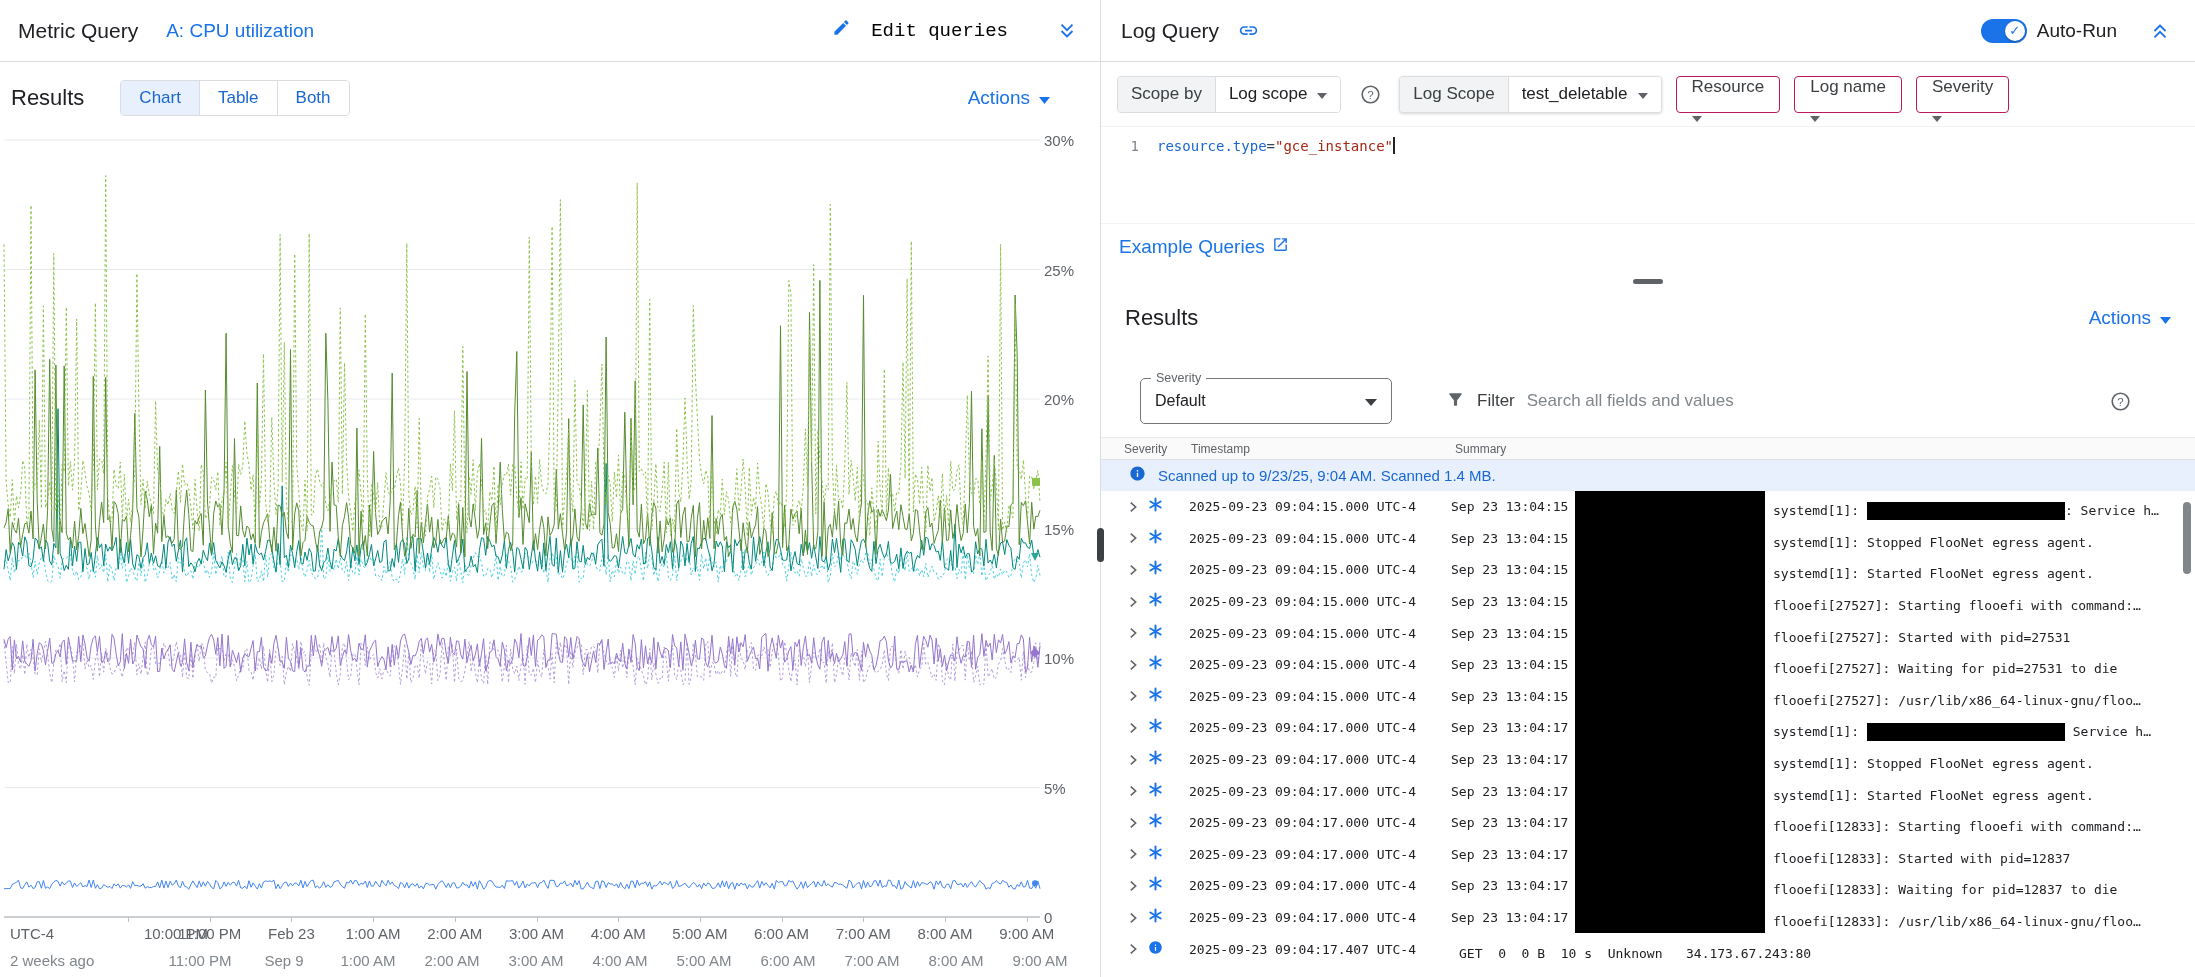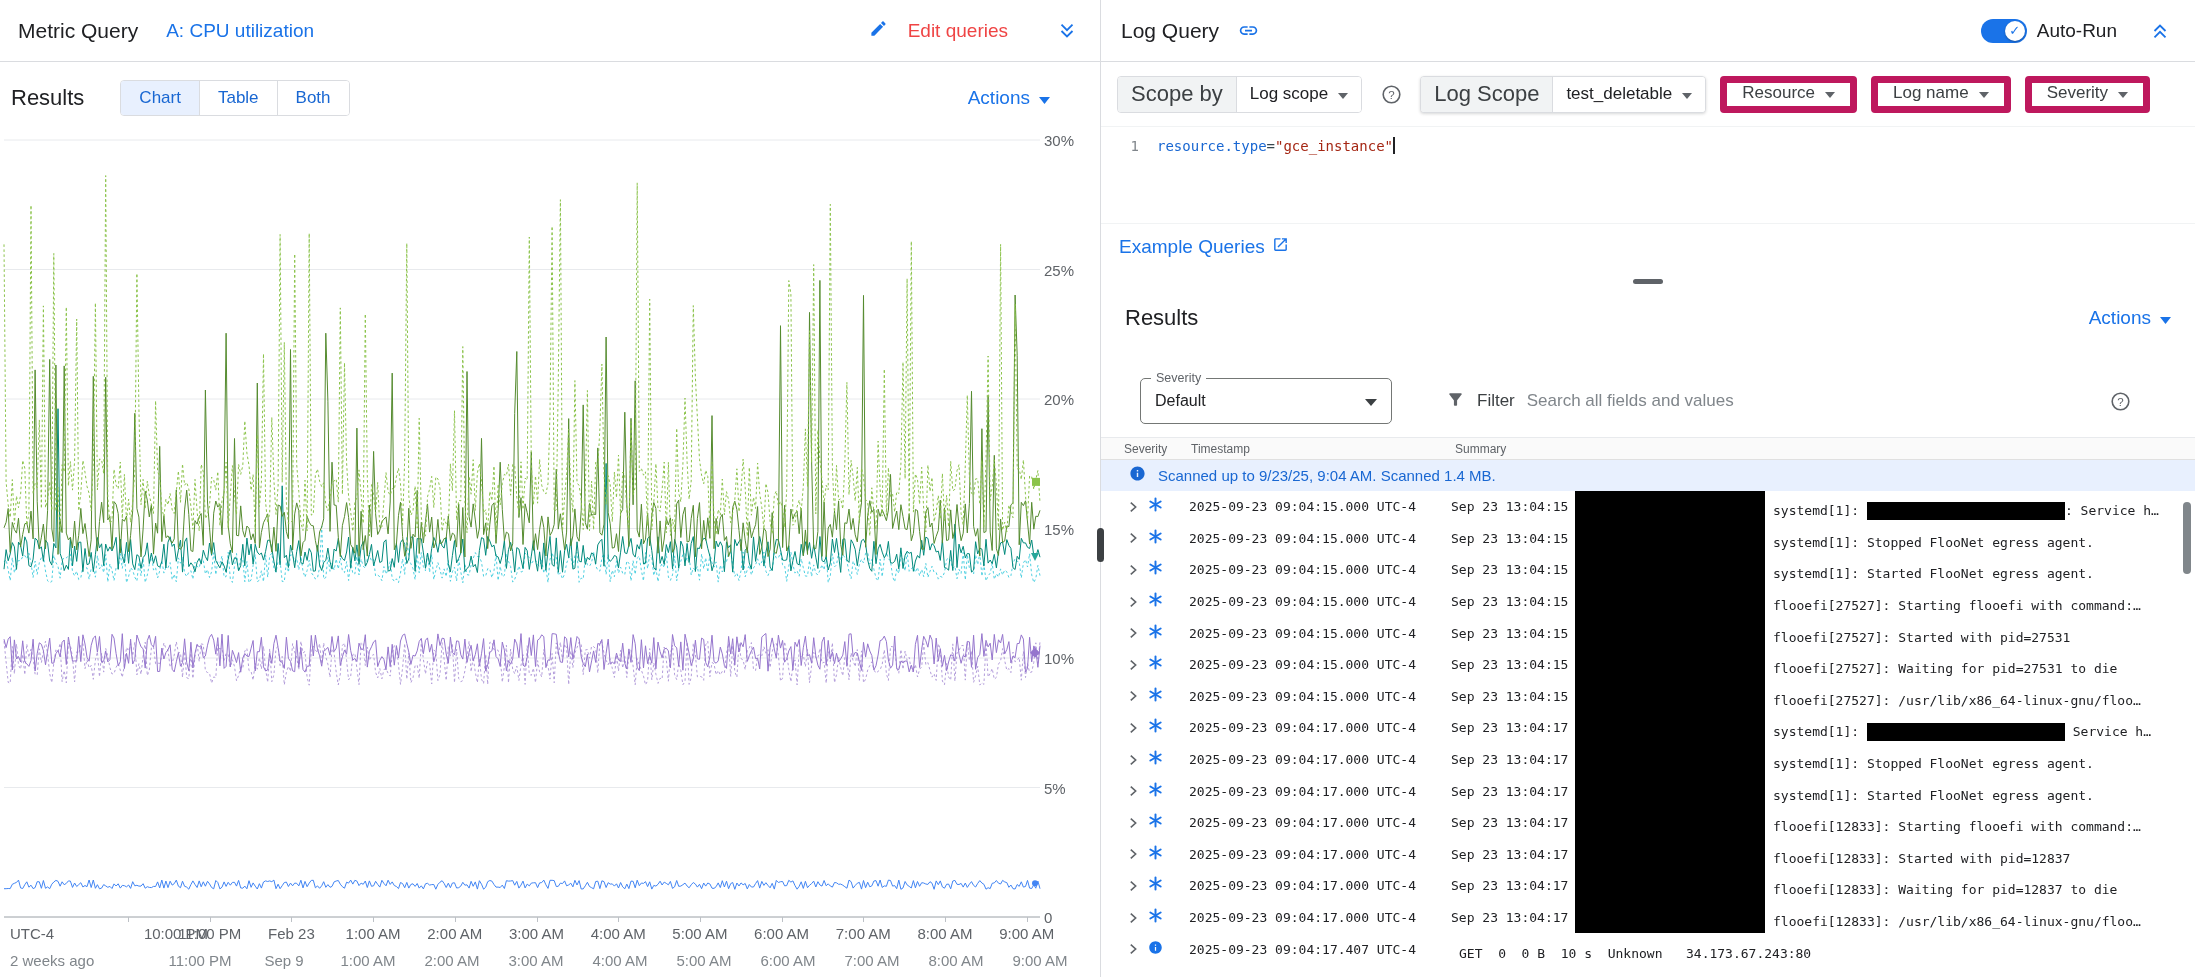--- a/index.html
+++ b/index.html
@@ -6,21 +6,21 @@
   html,body { width:2195px; height:977px; overflow:hidden; background:#fff;
     font-family:"Liberation Sans","DejaVu Sans",sans-serif; color:#202124; }
   .app { position:relative; width:2195px; height:977px; display:flex; background:#fff; }
 
   
   .panel-left { width:1101px; height:977px; border-right:1px solid #dadce0; display:flex; flex-direction:column; }
   .mq-header { height:62px; flex:0 0 62px; display:flex; align-items:center; padding:0 18px; border-bottom:1px solid #dadce0; }
   .panel-title { font-size:21px; font-weight:500; color:#202124; white-space:nowrap; }
   .query-link { font-size:19px; color:#1a73e8; margin-left:28px; cursor:pointer; text-decoration:none; white-space:nowrap; }
   .spacer { flex:1; }
-  .text-btn { display:flex; align-items:center; gap:20px; background:none; border:none; color:#ef4444; font-size:19px; font-family:Liberation Sans, sans-serif; cursor:pointer; white-space:nowrap; }
+  .text-btn { display:flex; align-items:center; gap:20px; background:none; border:none; color:#000000; font-size:19px; font-family:Liberation Mono, monospace; cursor:pointer; white-space:nowrap; }
   .icon-btn { display:flex; align-items:center; justify-content:center; width:30px; height:30px; cursor:pointer; }
   .mq-hdr-icon { margin-left:44px; }
 
   .mq-results-bar { height:71px; flex:0 0 71px; display:flex; align-items:center; padding-left:11px; }
   .results-title { font-size:22px; color:#202124; }
   .seg { display:flex; margin-left:36px; border:1px solid #dadce0; border-radius:4px; overflow:hidden; height:36px; }
   .seg-item { display:flex; align-items:center; padding:0 18px; font-size:17px; font-weight:500; color:#1967d2; background:#fff; border:none; border-right:1px solid #dadce0; font-family:inherit; cursor:pointer; }
   .seg-item:last-child { border-right:none; }
   .seg-item.selected { background:#e8f0fe; }
   .actions-btn { margin-left:auto; margin-right:50px; display:flex; align-items:center; gap:9px; color:#1a73e8; font-size:19px; background:none; border:none; font-family:inherit; cursor:pointer; }
@@ -45,23 +45,23 @@
   .auto-run-label { font-size:19px; color:#202124; margin:0 0 0 10px; }
   .collapse-icon { margin-left:28px; }
 
   .toggle { position:relative; width:46px; height:24px; cursor:pointer; flex:0 0 46px; }
   .toggle .track { position:absolute; inset:0; border-radius:12px; background:#1a73e8; }
   .toggle .thumb { position:absolute; top:2px; right:2px; width:20px; height:20px; border-radius:50%; background:#fff; box-shadow:0 1px 2px rgba(0,0,0,.3); display:flex; align-items:center; justify-content:center; color:#1a73e8; font-size:13px; font-weight:bold; }
 
   .lq-toolbar { height:64px; flex:0 0 64px; display:flex; align-items:center; gap:14px; padding:0 16px; }
   .group { display:flex; height:37px; border:1px solid #dadce0; border-radius:4px; overflow:hidden; align-items:stretch; background:#fff; }
   .group.raised { box-shadow:0 1px 3px rgba(60,64,67,.2); }
-  .group .g-label { display:flex; align-items:center; padding:0 13px; background:#f1f3f4; color:#3c4043; font-size:22px; border-right:1px solid #dadce0; white-space:nowrap; }
+  .group .g-label { display:flex; align-items:center; padding:0 13px; background:#f1f3f4; color:#3c4043; font-size:17px; border-right:1px solid #dadce0; white-space:nowrap; }
   .group .g-value { display:flex; align-items:center; gap:10px; padding:0 13px; color:#202124; font-size:17px; font-weight:500; background:#fff; cursor:pointer; white-space:nowrap; }
-  .pill { display:flex; align-items:flex-start; gap:10px; height:37px; padding:0 15px; border:7px solid #be185d; border-radius:4px; background:#fff; color:#3c4043; font-size:17px; font-family:inherit; cursor:pointer; white-space:nowrap; }
+  .pill { display:flex; align-items:flex-start; gap:10px; height:37px; padding:0 15px; border:1px solid #be185d; border-radius:4px; background:#fff; color:#3c4043; font-size:17px; font-family:inherit; cursor:pointer; white-space:nowrap;flex-direction:column; }
 
   .lq-editor { height:98px; flex:0 0 98px; display:flex; border-top:1px solid #f1f3f4; border-bottom:1px solid #f1f3f4; padding-top:8px; }
   .ed-gutter { width:56px; text-align:right; padding-right:18px; color:#80868b; font:14px "DejaVu Sans Mono","Liberation Mono",monospace; line-height:22px; }
   .ed-code { font:14px "DejaVu Sans Mono","Liberation Mono",monospace; line-height:22px; white-space:pre; }
   .tok-field { color:#1967d2; }
   .tok-op { color:#37474f; }
   .tok-str { color:#a52714; }
   .cursor { display:inline-block; width:2px; height:17px; background:#202124; vertical-align:text-bottom; }
 
   .lq-example { height:46px; flex:0 0 46px; display:flex; align-items:center; padding:0 18px; }

